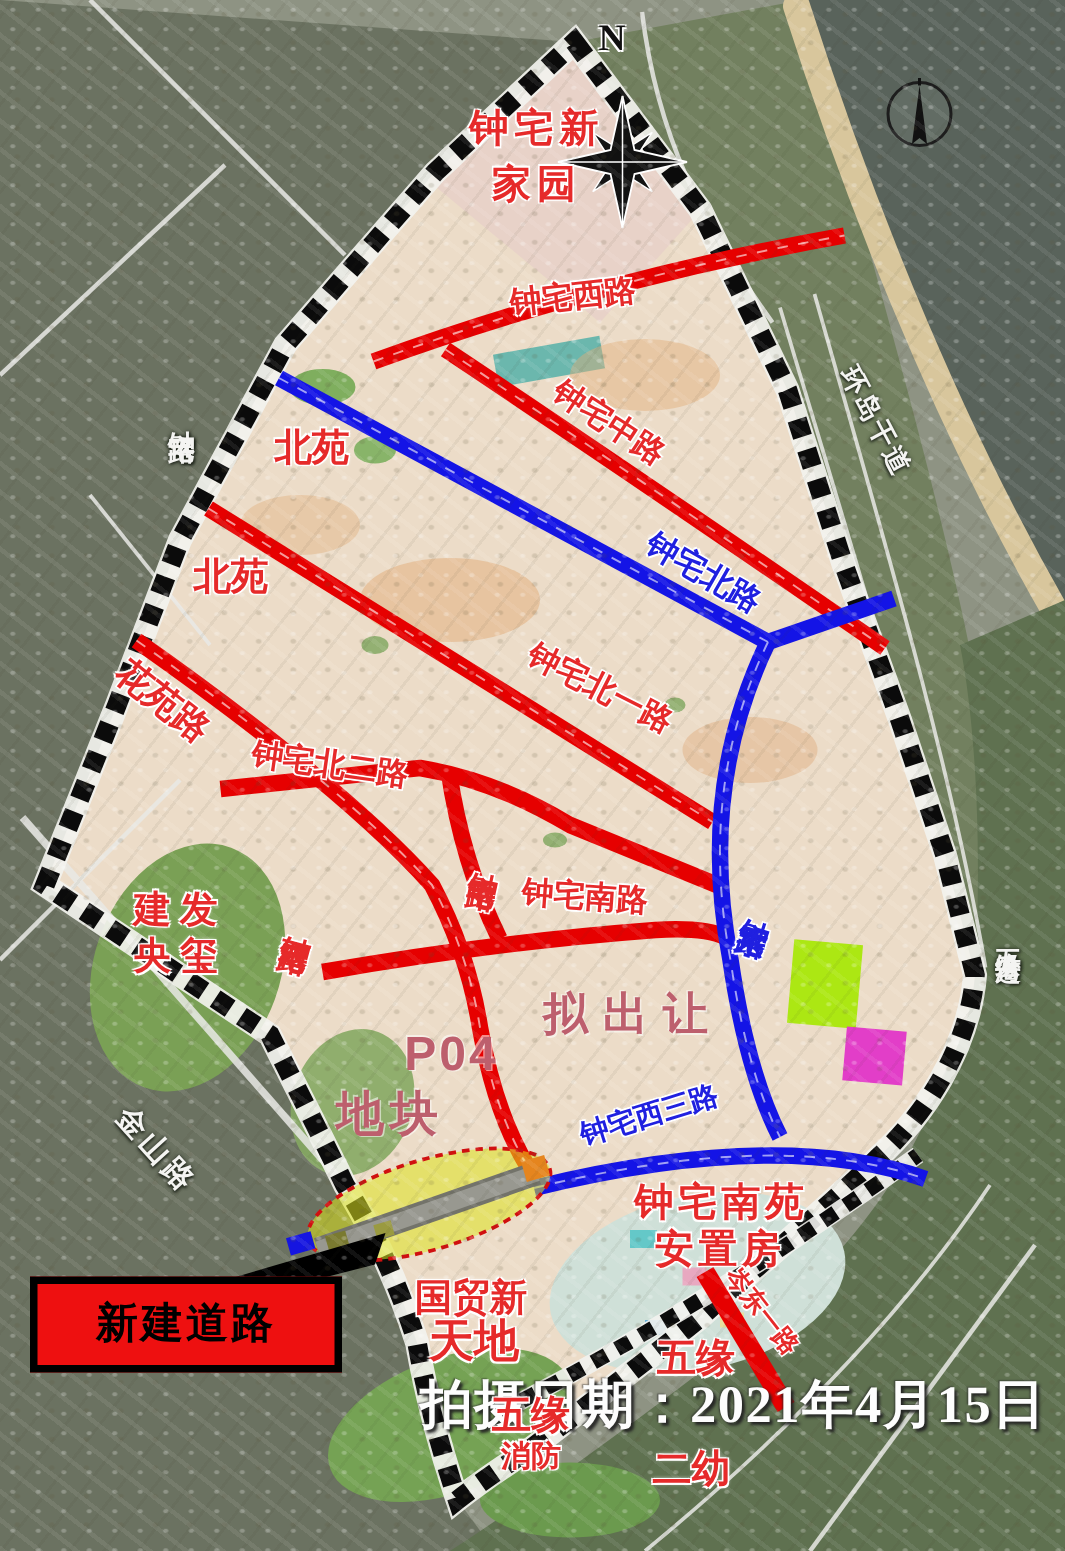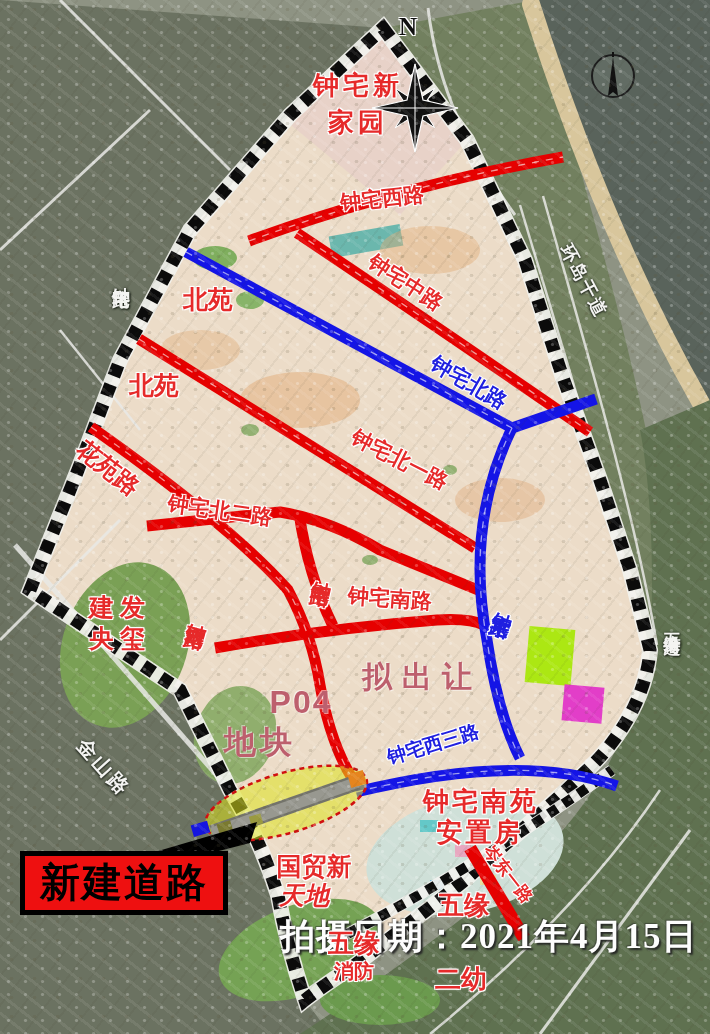--- a/index.html
+++ b/index.html
@@ -24,21 +24,21 @@
   .lb.vert{writing-mode:vertical-rl;text-orientation:upright;letter-spacing:2px;}
   .lb.nletter{color:#101010;font-family:"Liberation Serif",serif;
       text-shadow:-1px -1px 0 #fff,1px -1px 0 #fff,-1px 1px 0 #fff,1px 1px 0 #fff;}
   #caption{position:absolute;left:280px;top:913px;font-family:"Liberation Serif",serif;
       font-weight:bold;font-size:35px;color:#fdfdfd;letter-spacing:1px;
       text-shadow:2px 2px 2px rgba(35,35,35,.95),-1px -1px 1px rgba(35,35,35,.5);}
   #legend-box{position:absolute;left:20px;top:851px;width:208px;height:64px;
       background:#ee1010;border:5px solid #000;box-sizing:border-box;
       display:flex;align-items:center;justify-content:center;}
   #legend-box span{font-family:"Liberation Serif",serif;font-weight:bold;
-      font-size:40px;color:#000;letter-spacing:2px;line-height:1;}
+      font-size:28px;color:#000;letter-spacing:2px;line-height:1;}
 </style>
 </head>
 <body>
 
 <div id="stage">
 
   <svg width="710" height="1034" viewBox="0 0 710 1034">
 
     <g>
       <path d="M0,0 L383,28 L290,115 L190,230 L120,360 L78,470 L30,590 L180,690 L230,790 L278,895 L305,1000 L330,1034 L0,1034 Z" fill="#6b7261"></path>
@@ -182,18 +182,18 @@
   <div class="lb pale" style="left:422px;top:677px;font-size:30px;letter-spacing:10px;">拟出让</div>
   <div class="lb blue" style="left:433px;top:744px;font-size:19px;--rot:-17deg;">钟宅西三路</div>
   <div class="lb" style="left:481px;top:801px;font-size:26px;letter-spacing:3px;">钟宅南苑</div>
   <div class="lb" style="left:480px;top:832px;font-size:26px;letter-spacing:3px;">安置房</div>
   <div class="lb" style="left:508px;top:874px;font-size:17px;--rot:52deg;">岑东一路</div>
   <div class="lb" style="left:464px;top:905px;font-size:26px;">五缘</div>
   <div class="lb" style="left:461px;top:938px;font-size:26px;margin-top:41px;">二幼</div>
   <div class="lb" style="left:354px;top:943px;font-size:26px;">五缘</div>
   <div class="lb" style="left:354px;top:971px;font-size:20px;">消防</div>
   <div class="lb" style="left:314px;top:866px;font-size:25px;">国贸新</div>
-  <div class="lb" style="left:304px;top:895px;font-size:25px;font-style:italic;">天地</div>
+  <div class="lb" style="left:316px;top:895px;font-size:30px;">天地</div>
 
   <div id="legend-box">
     <span>新建道路</span>
   </div>
 </div>
 
 </body></html>

